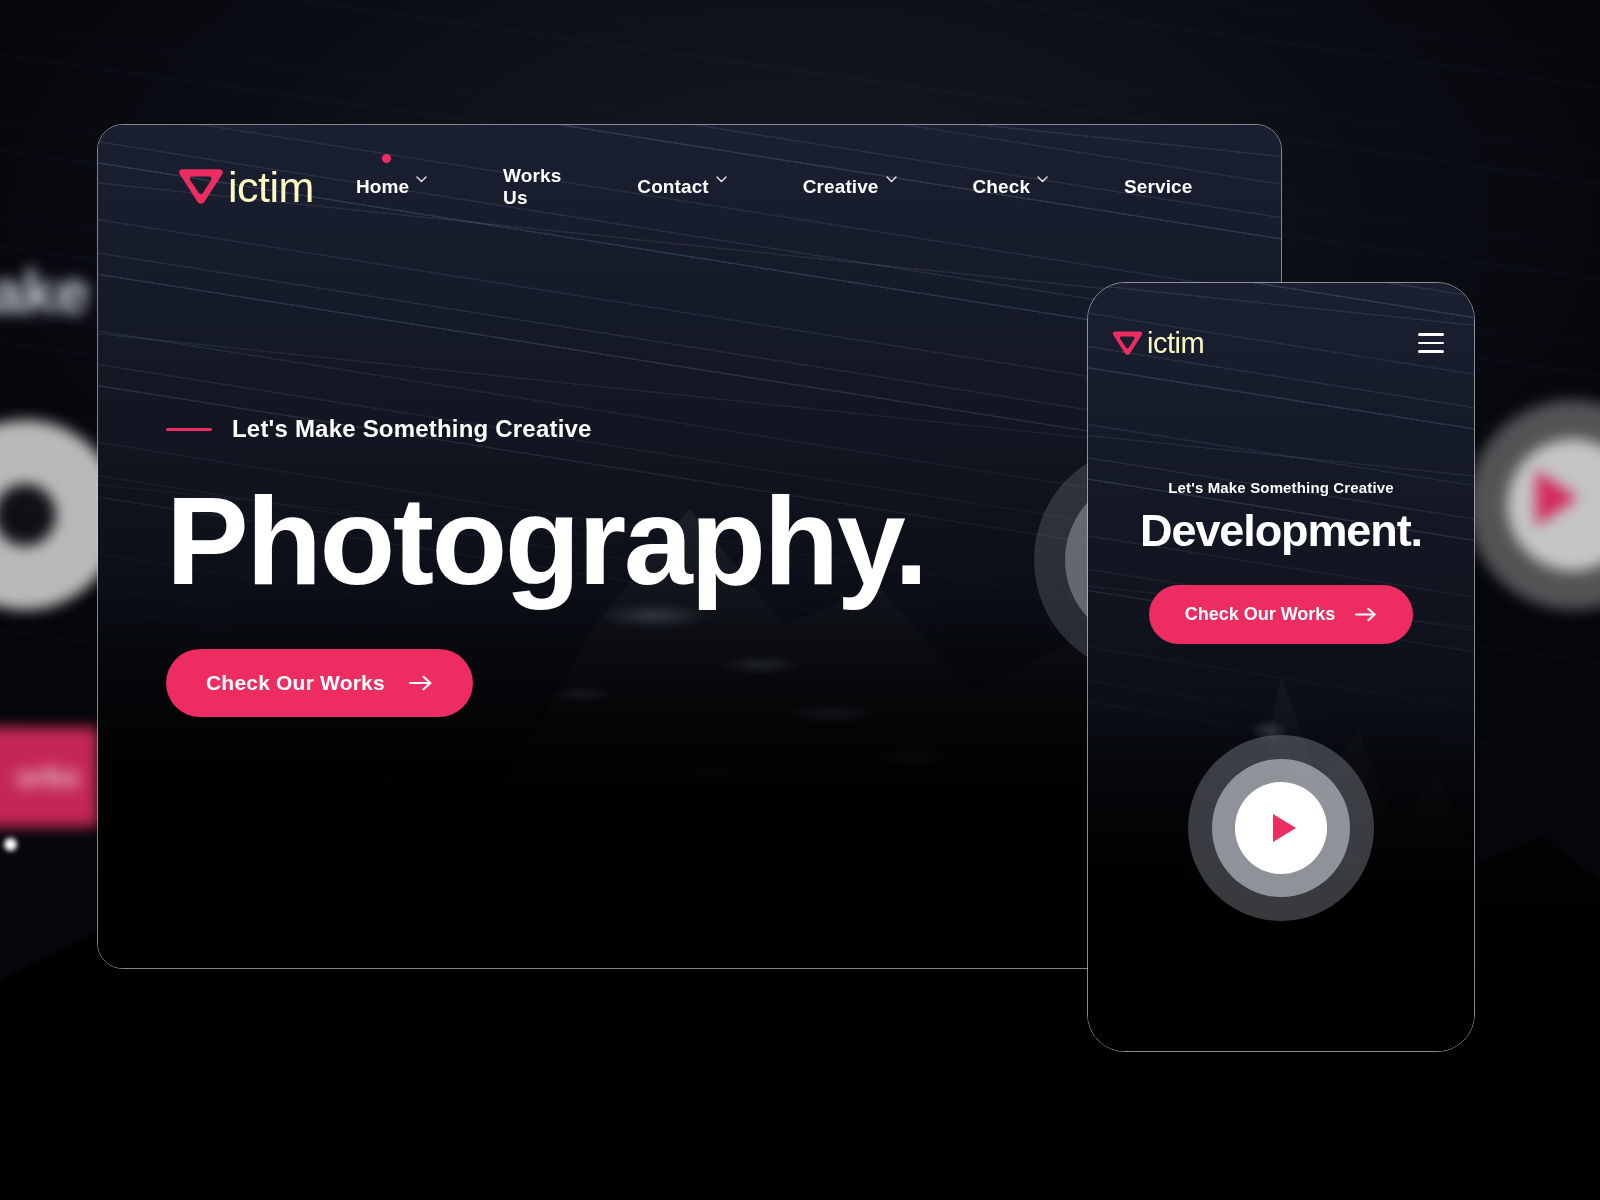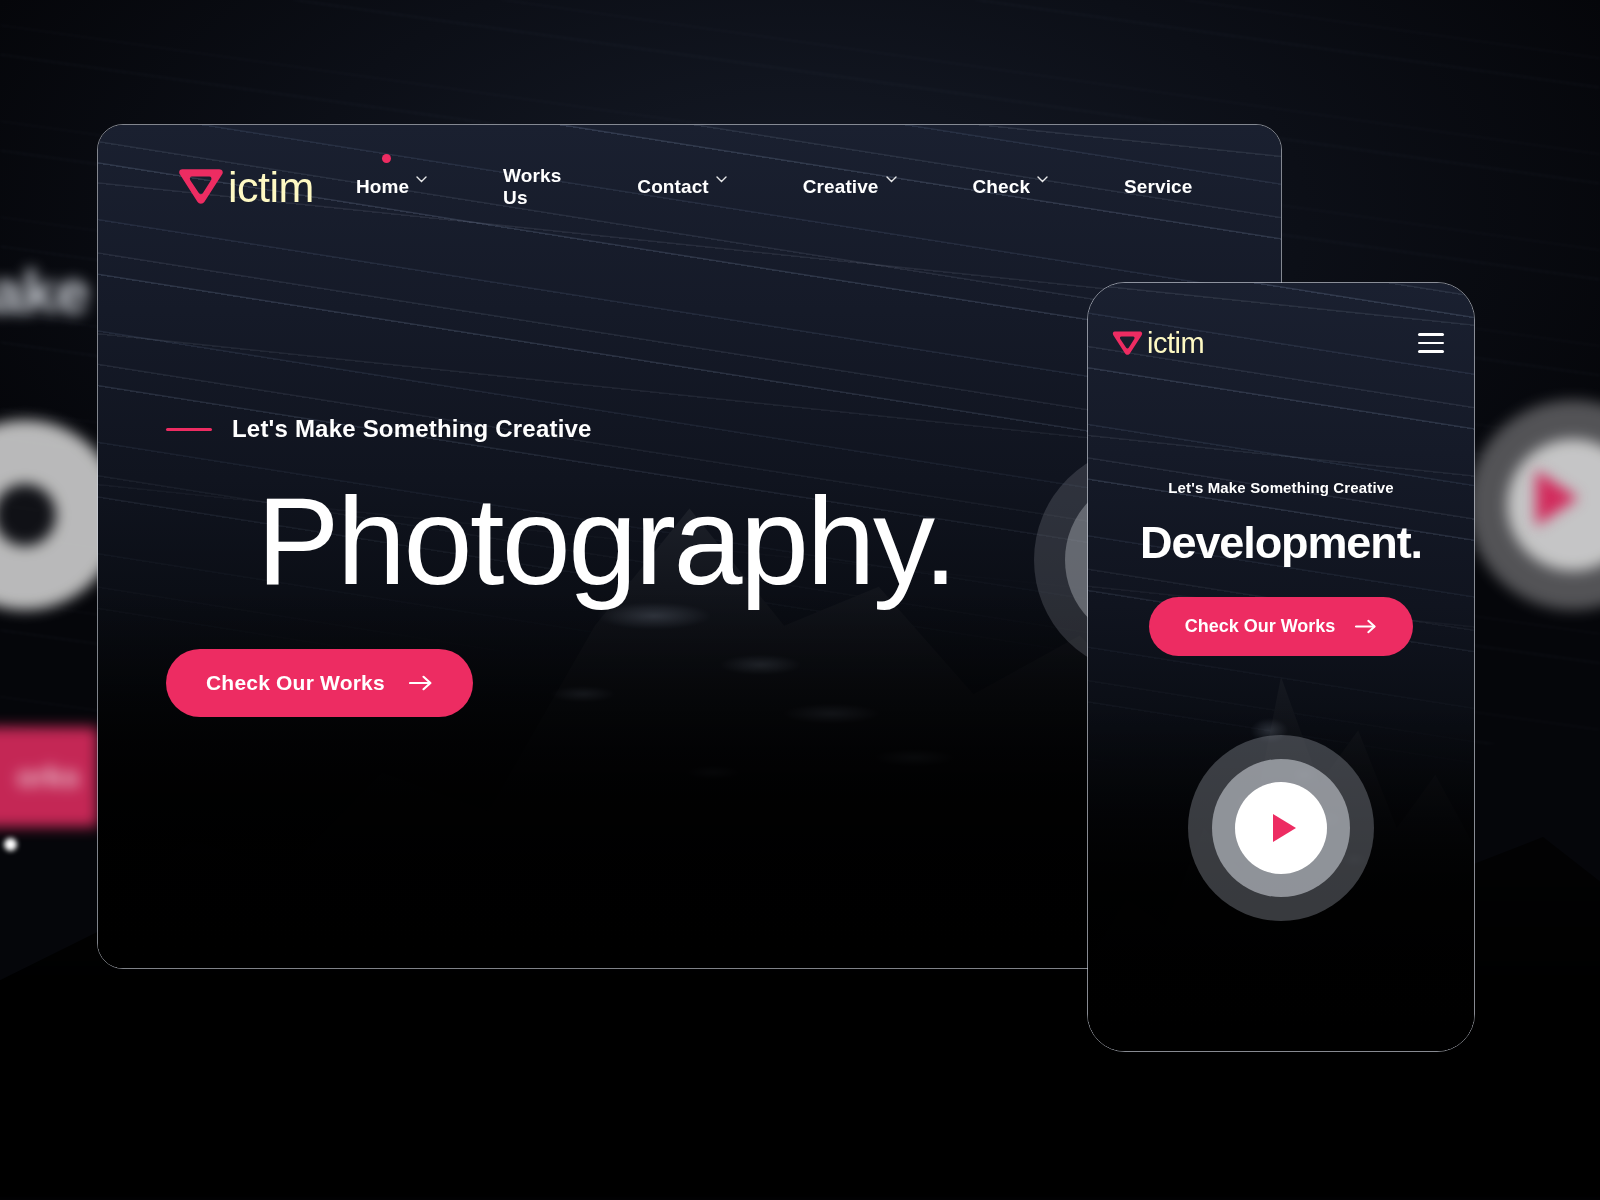--- a/index.html
+++ b/index.html
@@ -260,24 +260,23 @@
   .eyebrow-text {
     color: #ffffff;
     font-size: 24px;
     font-weight: 700;
     letter-spacing: .2px;
   }
   .hero-title {
     margin-top: 36px;
     color: #ffffff;
     font-size: 124px;
-    font-weight: 400;
+    font-weight: 700;
     letter-spacing: -2.5px;
     line-height: 1;
-    text-align: center;
   }
   .cta {
     margin-top: 46px;
     display: inline-flex;
     align-items: center;
     gap: 24px;
     background: #ed2c62;
     color: #ffffff;
     border: none;
     border-radius: 40px;
@@ -335,21 +334,21 @@
     left: 0; right: 0; top: 196px;
     text-align: center;
   }
   .phone-eyebrow {
     color: #ffffff;
     font-size: 15px;
     font-weight: 700;
     letter-spacing: .15px;
   }
   .phone-title {
-    margin-top: 24px;
+    margin-top: 12px;
     color: #ffffff;
     font-size: 45px;
     font-weight: 800;
     letter-spacing: -1.1px;
     line-height: 1;
   }
   .phone-cta {
     margin-top: 32px;
     display: inline-flex;
     align-items: center;

